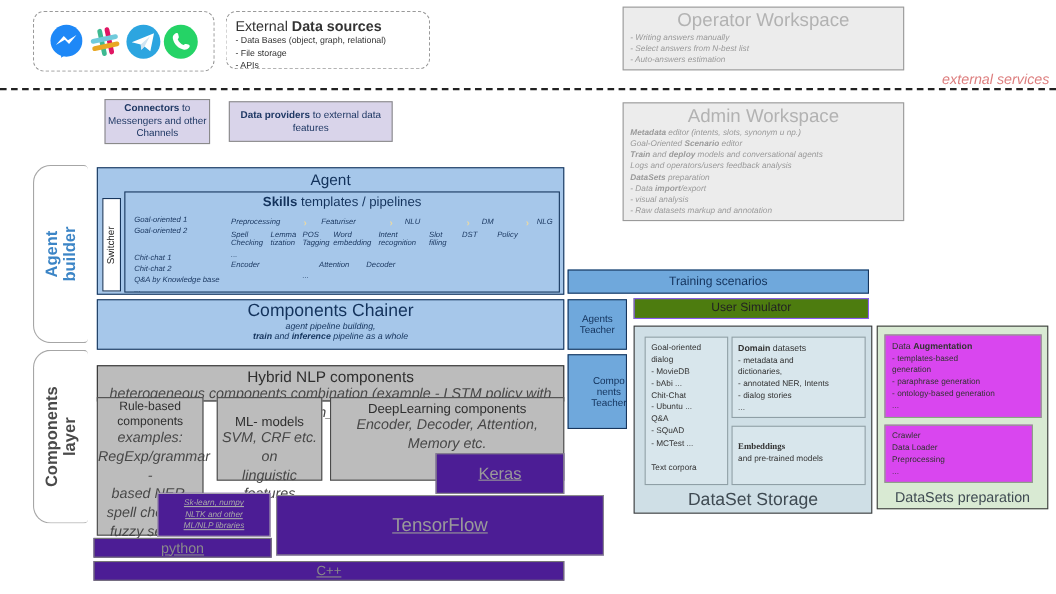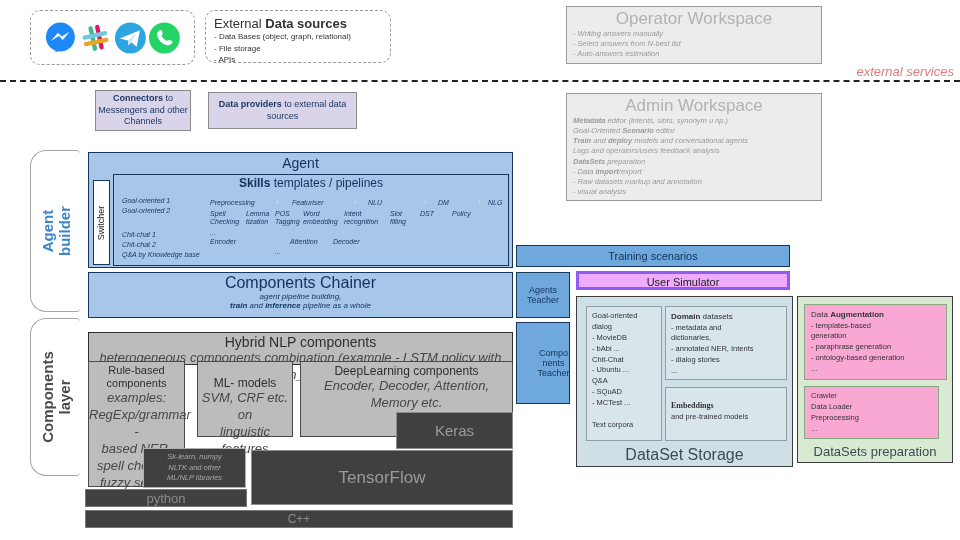--- a/index.html
+++ b/index.html
@@ -33,27 +33,27 @@
   .blue-md{background:#6fa8dc;border:1px solid #17365d;color:#13325b;}
   .navy{color:#13325b;}
   .skill-lbl{position:absolute;font-size:7px;font-style:italic;color:#1d3a63;white-space:pre-line;line-height:1.15;}
   .stage-arrow{position:absolute;font-size:9px;color:#ead9a4;font-weight:bold;}
 
   
   .gray{background:#bcbcbc;border:1px solid #4a4a4a;color:#2f2f2f;}
   .gray-sub{color:#474747;font-size:13px;font-style:italic;line-height:1.3;}
 
   
-  .tech{background:#404040;border:1.2px solid #8c8c8c;color:#9a9a9a;display:flex;align-items:center;justify-content:center;}
+  .tech{background:#4c1d95;border:1.2px solid #8c8c8c;color:#9a9a9a;display:flex;align-items:center;justify-content:center;text-decoration:underline;}
 
   
   .ds-outer{background:#cfdfe6;border:1.2px solid #3c3c3c;}
   .ds-inner{background:#d8e6ec;border:1px solid #8f9fa6;color:#333;font-size:7.5px;line-height:1.45;padding:4px 5px;}
   .green-outer{background:#d9ead3;border:1.2px solid #3c3c3c;}
-  .green-inner{background:#f9a8d4;border:1px solid #87a87f;color:#333;font-size:7.5px;line-height:1.45;padding:4px 6px;}
+  .green-inner{background:#d946ef;border:1px solid #87a87f;color:#333;font-size:7.5px;line-height:1.45;padding:4px 6px;}
   .ds-label{color:#3f4a52;font-size:16px;text-align:center;}
   .b{font-weight:bold;}
 </style>
 </head>
 <body>
 
 <div id="stage">
 
   <div class="abs dashedbox icons-row" style="left:30px;top:10px;width:165px;height:55px;">
     <svg width="36" height="36" viewBox="0 0 36 36">
@@ -94,33 +94,33 @@
 - Auto-answers estimation</div>
   </div>
 
   <div class="abs it" style="right:6px;top:64px;font-size:13px;color:#dd7e7e;">external services</div>
   <div class="abs" style="left:0;top:80px;width:960px;border-top:2px dashed #222;"></div>
 
   <div class="abs lav" style="left:95px;top:90px;width:96px;height:41px;padding:2px;">
     <span><span class="b">Connectors</span><span> to Messengers and other Channels</span></span>
   </div>
   <div class="abs lav" style="left:208px;top:92px;width:149px;height:37px;padding:2px;">
-    <span><span class="b">Data providers</span><span> to external data sources</span></span>
+    <span><span class="b">Data providers</span><span> to external data features</span></span>
   </div>
 
   <div class="abs workspace" style="left:566px;top:93px;width:256px;height:108px;">
     <div class="ws-title">Admin Workspace</div>
     <div class="ws-line"><span class="b">Metadata</span><span> editor (intents, slots, synonym u np.)</span></div>
     <div class="ws-line"><span>Goal-Oriented </span><span class="b">Scenario</span><span> editor</span></div>
     <div class="ws-line"><span class="b">Train</span><span> and </span><span class="b">deploy</span><span> models and conversational agents</span></div>
     <div class="ws-line"><span>Logs and operators/users feedback analysis</span></div>
     <div class="ws-line"><span class="b">DataSets</span><span> preparation</span></div>
     <div class="ws-line"><span>- Data </span><span class="b">import</span><span>/export</span></div>
+    <div class="ws-line"><span>- visual analysis</span></div>
     <div class="ws-line"><span>- Raw datasets markup and annotation</span></div>
-    <div class="ws-line"><span>- visual analysis</span></div>
   </div>
 
   <div class="abs brace" style="left:30px;top:150px;width:50px;height:162px;">
     <span class="vlabel" style="color:#3c85c6;">Agent
 builder</span>
   </div>
   <div class="abs brace" style="left:30px;top:318px;width:50px;height:158px;">
     <span class="vlabel" style="color:#4a4a4a;">Components
 layer</span>
   </div>
@@ -177,22 +177,22 @@
 
   <div class="abs blue-lt" style="left:88px;top:272px;width:425px;height:46px;border-width:1px;">
     <div class="ctr navy" style="font-size:16px;margin-top:1px;">Components Chainer</div>
     <div class="ctr navy it" style="font-size:8px;">agent pipeline building,</div>
     <div class="ctr navy it" style="font-size:8px;"><span class="b">train</span><span> and </span><span class="b">inference</span><span> pipeline as a whole</span></div>
   </div>
 
   <div class="abs blue-md ctr" style="left:516px;top:245px;width:274px;height:22px;font-size:11px;line-height:20px;">Training scenarios</div>
   <div class="abs blue-md pre" style="left:516px;top:272px;width:54px;height:46px;font-size:9px;display:flex;align-items:center;justify-content:center;text-align:center;">Agents
 Teacher</div>
-  <div class="abs ctr" style="left:576px;top:271px;width:214px;height:19px;background:#f0abfc;border:3px solid #8b5cf6;font-size:11px;line-height:17px;color:#222;">User Simulator</div>
-  <div class="abs blue-md pre" style="left:516px;top:322px;width:54px;height:82px;font-size:9px;display:flex;align-items:center;justify-content:center;text-align:center;padding-left:21px;">Compo
+  <div class="abs ctr" style="left:576px;top:271px;width:214px;height:19px;background:#4d7c0f;border:1px solid #8b5cf6;font-size:11px;line-height:17px;color:#222;">User Simulator</div>
+  <div class="abs blue-md pre" style="left:516px;top:322px;width:54px;height:68px;font-size:9px;display:flex;align-items:center;justify-content:center;text-align:center;padding-left:21px;">Compo
 nents
 Teacher</div>
 
   <div class="abs gray" style="left:88px;top:332px;width:425px;height:33px;border-color:#2e2e2e;">
     <div class="ctr" style="font-size:14px;margin-top:1px;">Hybrid NLP components</div>
     <div class="ctr gray-sub">heterogeneous components combination (example - LSTM policy with action_mask)</div>
   </div>
 
   <div class="abs gray" style="left:88px;top:361px;width:97px;height:126px;">
     <div class="ctr pre" style="font-size:11px;line-height:1.2;margin-top:2px;">Rule-based
@@ -211,21 +211,21 @@
   <div class="abs gray" style="left:300px;top:361px;width:213px;height:76px;">
     <div class="ctr" style="font-size:12px;margin-top:2px;">DeepLearning components</div>
     <div class="ctr gray-sub pre">Encoder, Decoder, Attention,
 Memory etc.</div>
   </div>
 
   <div class="abs tech" style="left:396px;top:412px;width:117px;height:37px;font-size:15px;">Keras</div>
   <div class="abs tech it pre" style="left:143px;top:448px;width:103px;height:40px;font-size:7.5px;text-align:center;border-color:#b0b0b0;color:#a8a8a8;line-height:1.4;">Sk-learn, numpy
 NLTK and other
 ML/NLP libraries</div>
-  <div class="abs tech" style="left:251px;top:450px;width:262px;height:55px;font-size:17px;">TensorFlow</div>
+  <div class="abs tech" style="left:251px;top:450px;width:298px;height:55px;font-size:17px;">TensorFlow</div>
   <div class="abs tech" style="left:85px;top:489px;width:162px;height:18px;font-size:13px;color:#8a8a8a;border-color:#777;">python</div>
   <div class="abs tech" style="left:85px;top:510px;width:428px;height:18px;font-size:12px;color:#8a8a8a;border-color:#777;">C++</div>
 
   <div class="abs ds-outer" style="left:576px;top:296px;width:217px;height:171px;">
     <div class="abs ds-inner pre" style="left:9px;top:9px;width:76px;height:135px;">Goal-oriented
 dialog
 - MovieDB
 - bAbi ...
 Chit-Chat
 - Ubuntu ...

